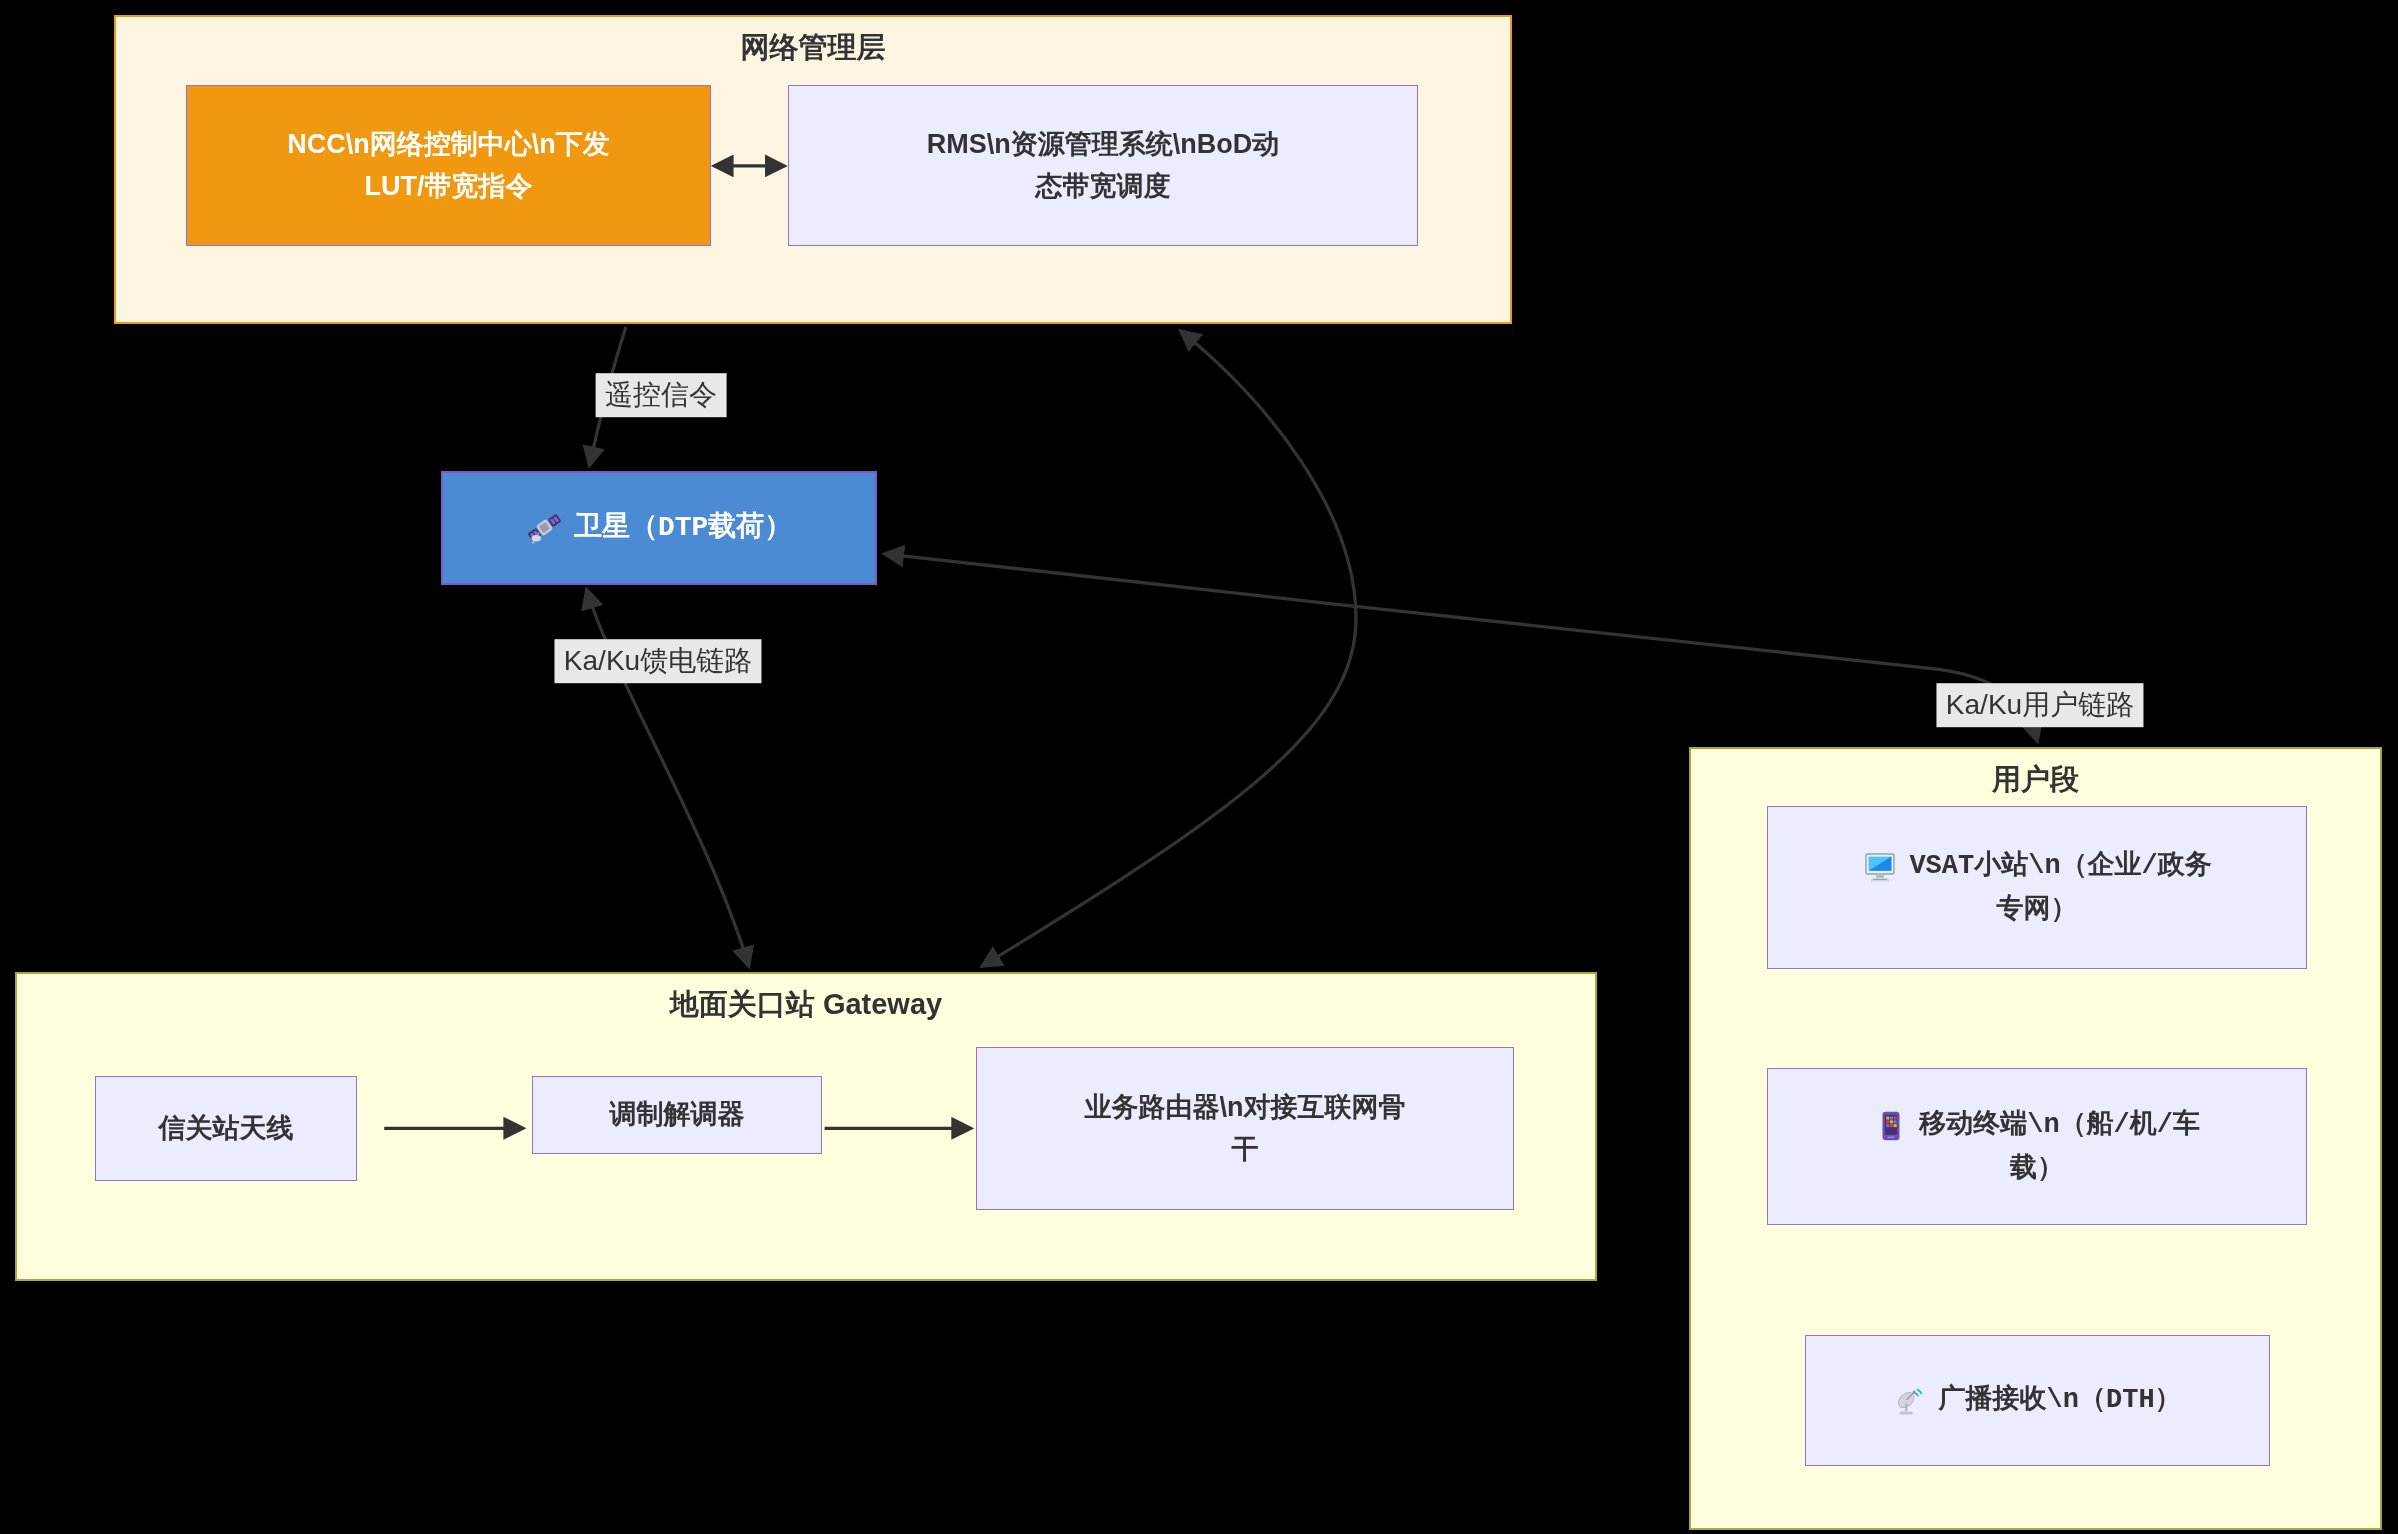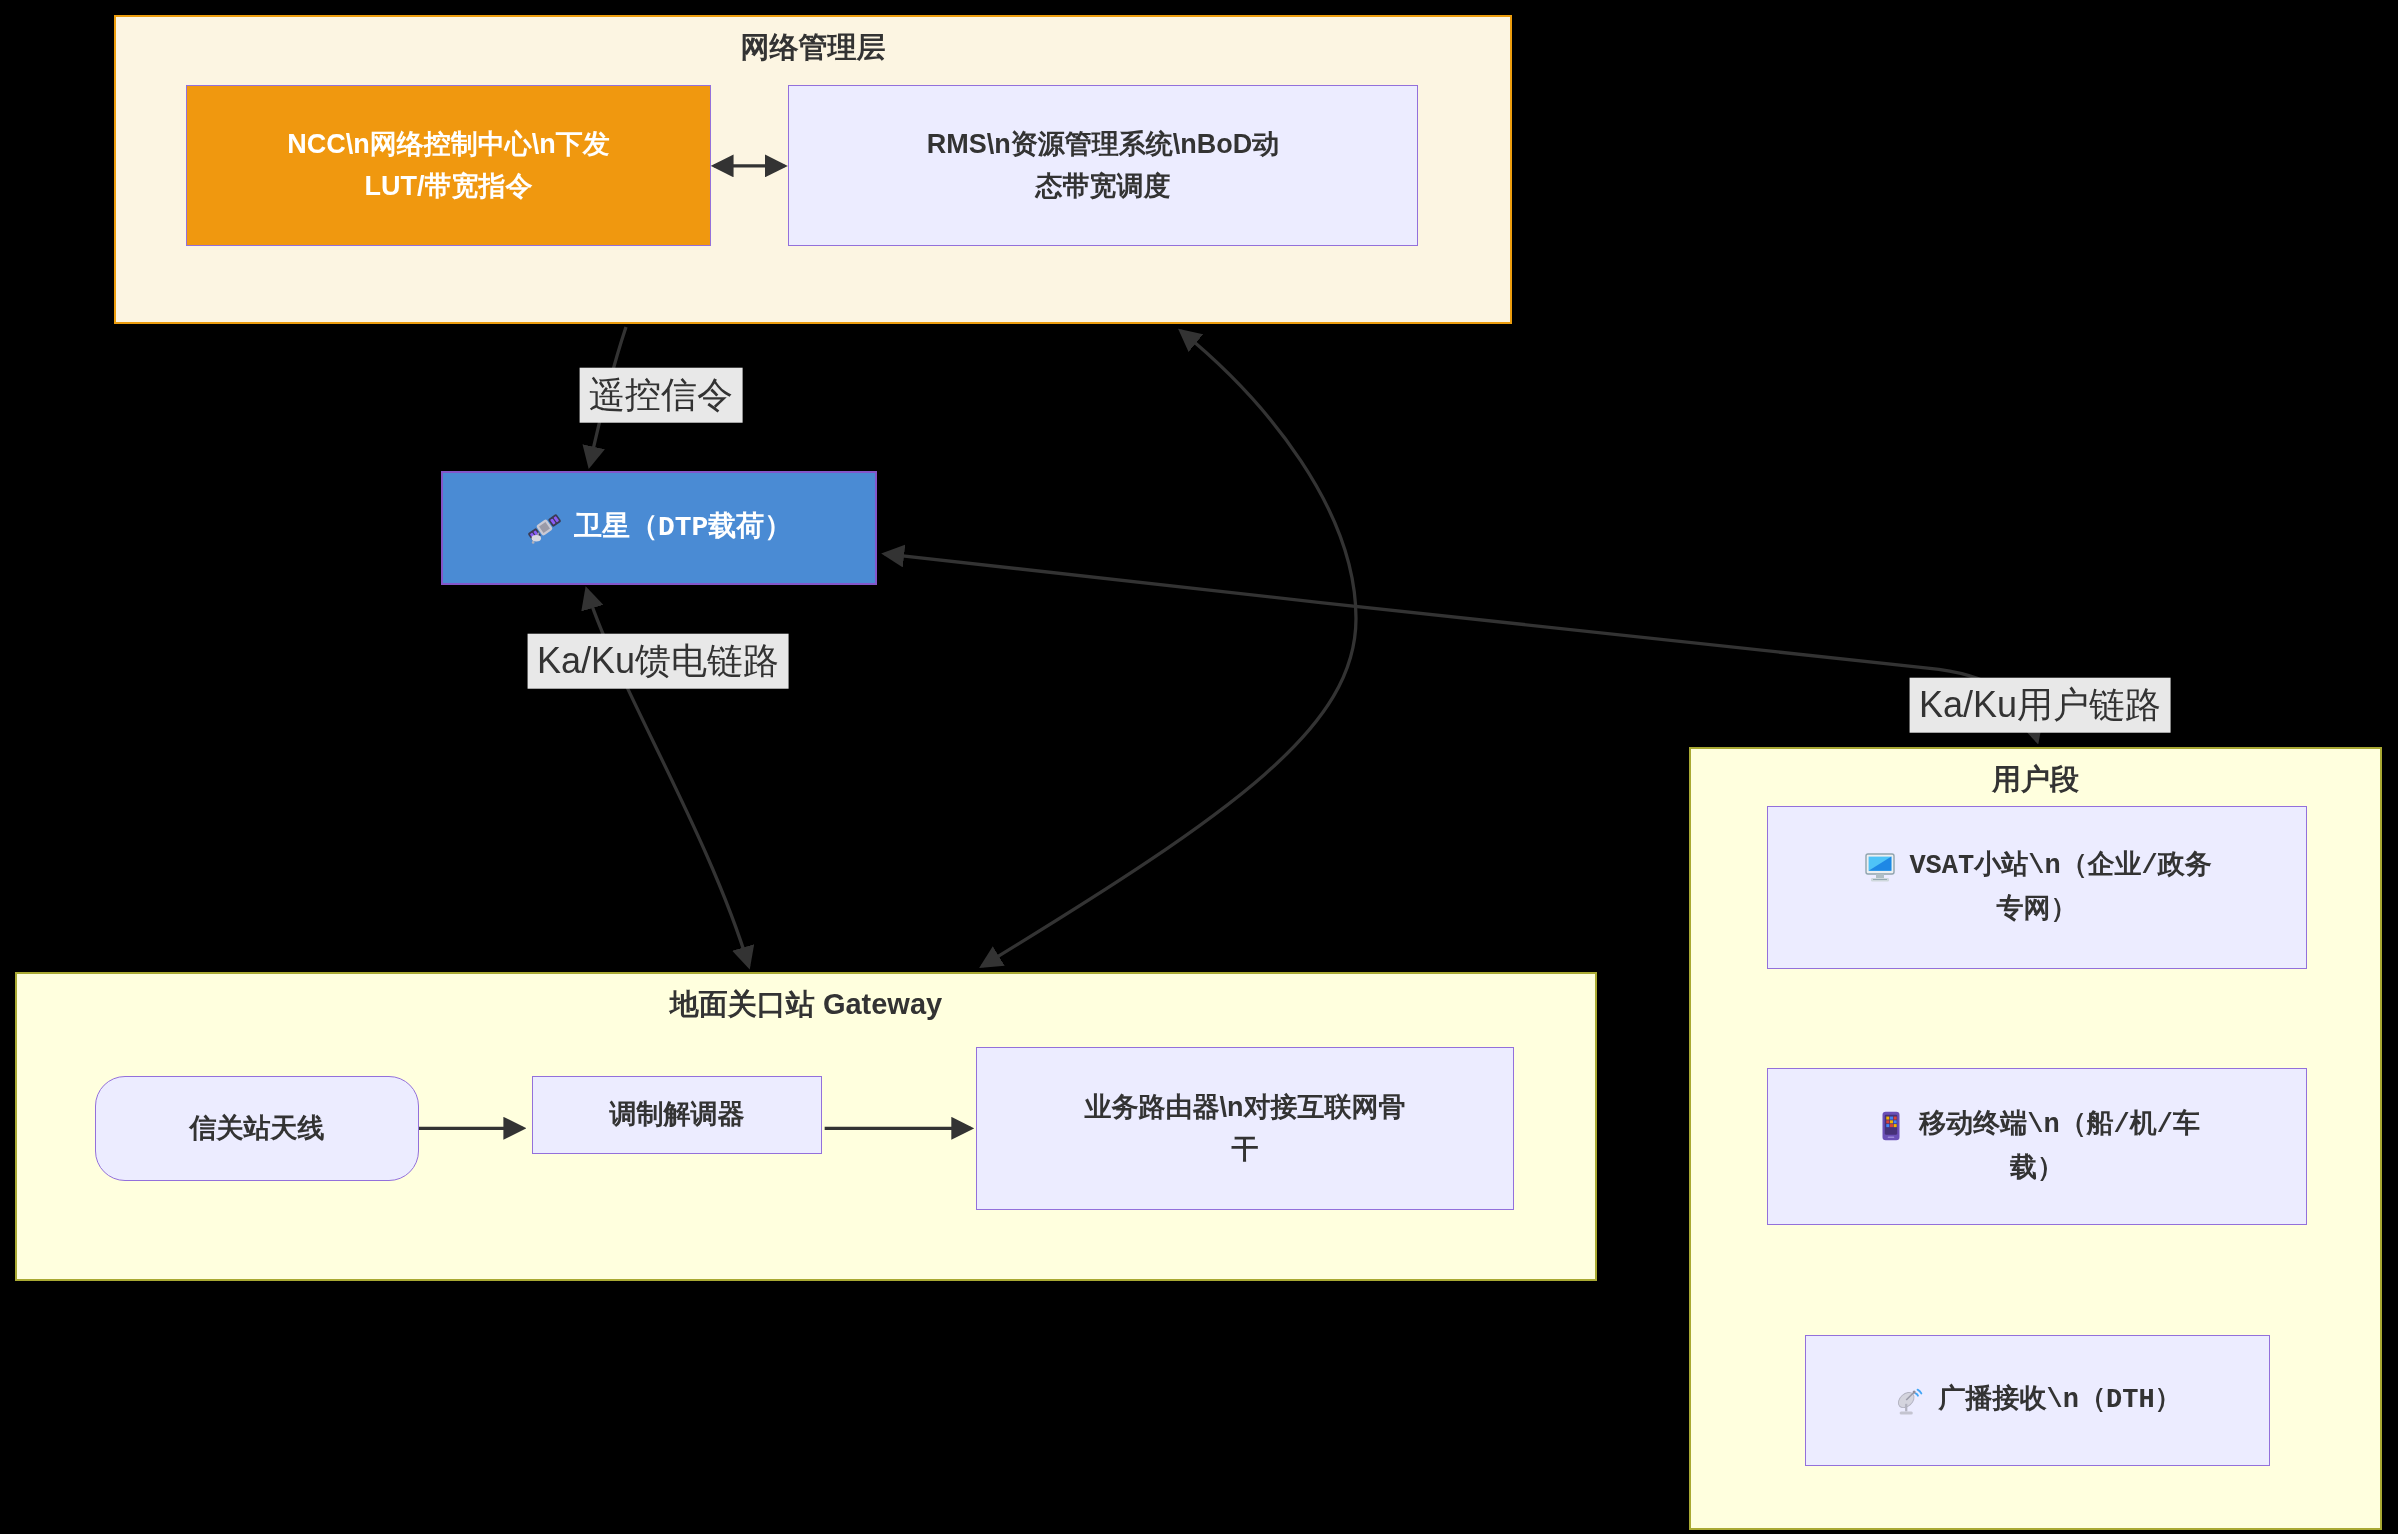--- a/index.html
+++ b/index.html
@@ -20,29 +20,29 @@
     position:absolute;box-sizing:border-box;z-index:2;
     display:flex;flex-direction:column;align-items:center;justify-content:center;
     text-align:center;font-size:27px;font-weight:600;line-height:1.55;
     background:#ECECFF;border:1.9px solid #9370DB;color:#333;
   }
   .node .row{display:flex;align-items:center;justify-content:center;gap:11.2px;font-family:Liberation Mono, monospace;}
   .node .icon{display:inline-flex;flex:0 0 auto;}
   .n-ncc{left:186px;top:85px;width:525px;height:161px;background:#F0980F;color:#fff;}
   .n-rms{left:788px;top:85px;width:630px;height:161px;}
   .n-sat{left:441px;top:471px;width:436px;height:114px;background:#4A8BD4;border:2.8px solid #8456C9;color:#fff;font-size:28px;}
-  .n-antenna{left:95px;top:1076px;width:324px;height:105px;border-radius:30px;}
+  .n-antenna{left:95px;top:1076px;width:262px;height:105px;}
   .n-modem{left:532px;top:1076px;width:290px;height:78px;}
   .n-router{left:976px;top:1047px;width:538px;height:163px;}
   .n-vsat{left:1767px;top:806px;width:540px;height:163px;}
   .n-mobile{left:1767px;top:1068px;width:540px;height:157px;}
   .n-broadcast{left:1805px;top:1335px;width:465px;height:131px;}
   .edge-label{
     position:absolute;z-index:3;transform:translate(-50%,-50%);
-    background:#E8E8E8;color:#333;font-size:36px;font-weight:400;
+    background:#E8E8E8;color:#333;font-size:28px;font-weight:400;
     padding:2.8px 9.4px;white-space:nowrap;
   }
   .el-telemetry{left:661px;top:395px;}
   .el-feeder{left:658px;top:661px;}
   .el-userlink{left:2040px;top:665px;margin-top:40px;}
 </style>
 </head>
 <body>
 
 <div class="canvas">

